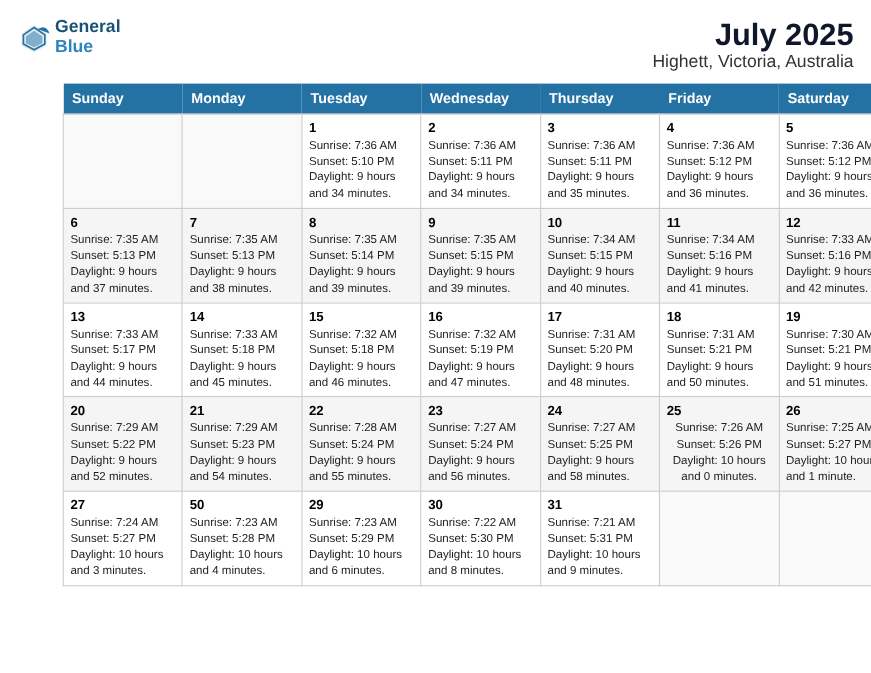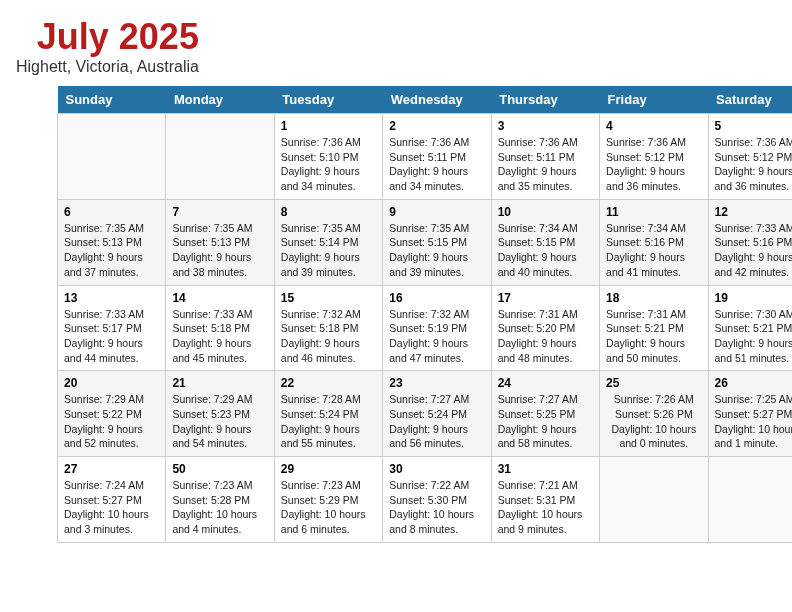--- a/index.html
+++ b/index.html
@@ -22,22 +22,22 @@
     }
     .logo-icon {
       width: 30px;
       height: 30px;
       margin-right: 4px;
     }
     .title-block {
       text-align: right;
     }
     .title-block h1 {
-      font-size: 36px;
-      color: #b91c1c;
+      font-size: 28px;
+      color: #0f172a;
       font-weight: bold;
     }
     .title-block h2 {
       font-size: 16px;
       color: #333;
       font-weight: normal;
       text-align: right;
     }
     table {
       width: 100%;
@@ -75,20 +75,32 @@
       line-height: 1.4;
     }
     .empty-cell {
       background: #f9f9f9 !important;
     }
   </style>
 </head>
 <body>
 
 <div class="header">
+  <div class="logo">
+    <svg class="logo-icon" viewBox="0 0 40 40">
+      <polygon points="20,5 35,15 35,30 20,38 5,30 5,15" fill="#2471a3" opacity="0.15"></polygon>
+      <polygon points="20,8 33,17 33,28 20,35 7,28 7,17" fill="none" stroke="#2471a3" stroke-width="2"></polygon>
+      <polygon points="20,12 30,19 30,27 20,32 10,27 10,19" fill="#2471a3" opacity="0.5"></polygon>
+      <path d="M25 10 Q35 5 38 15" fill="#2471a3" stroke="#2471a3" stroke-width="1"></path>
+    </svg>
+    <div>
+      <div style="font-size:16px;font-weight:bold;color:#1a5276;">General</div>
+      <div style="font-size:16px;font-weight:bold;color:#2e86c1;">Blue</div>
+    </div>
+  </div>
   <div class="title-block">
     <h1>July 2025</h1>
     <h2>Highett, Victoria, Australia</h2>
   </div>
 </div>
 
 <table>
   <thead>
     <tr id="weekday-header">
     <th>Sunday</th>

